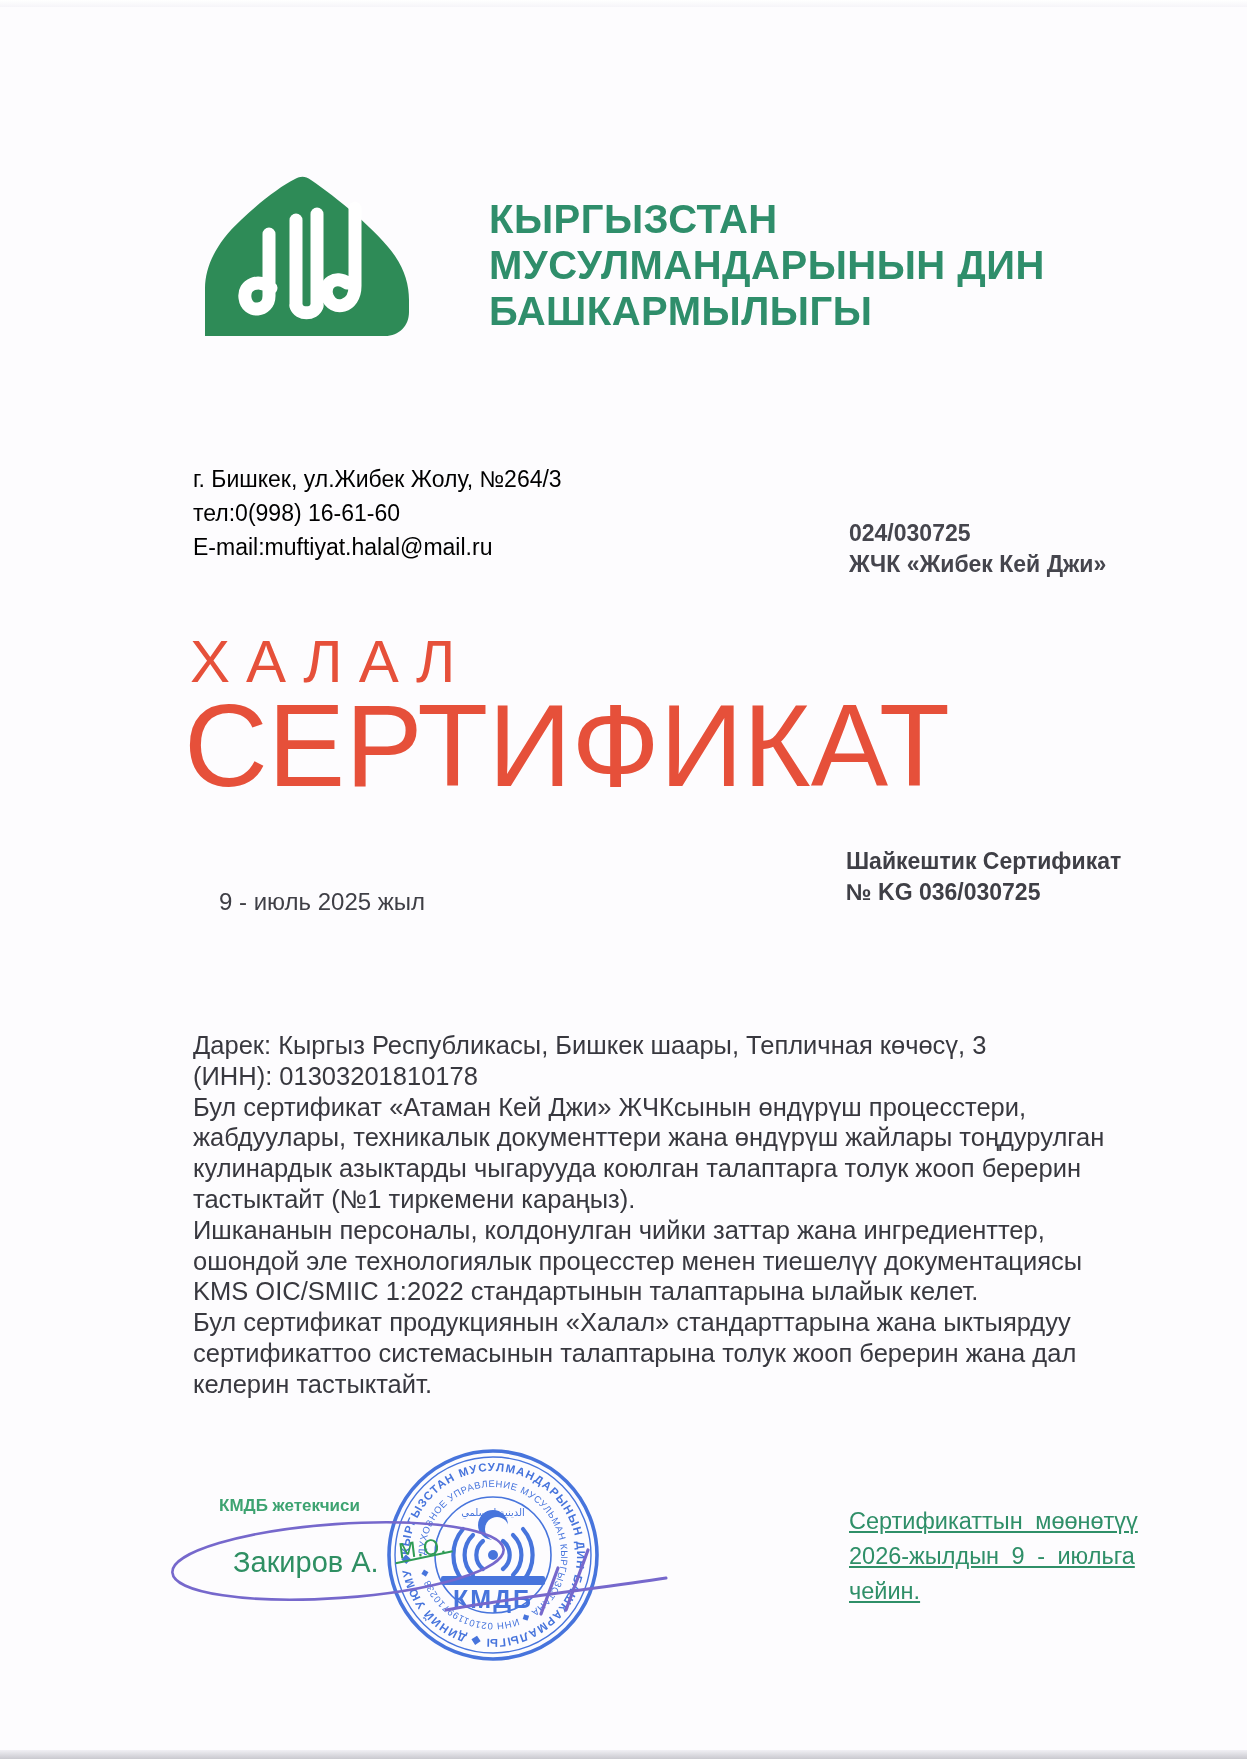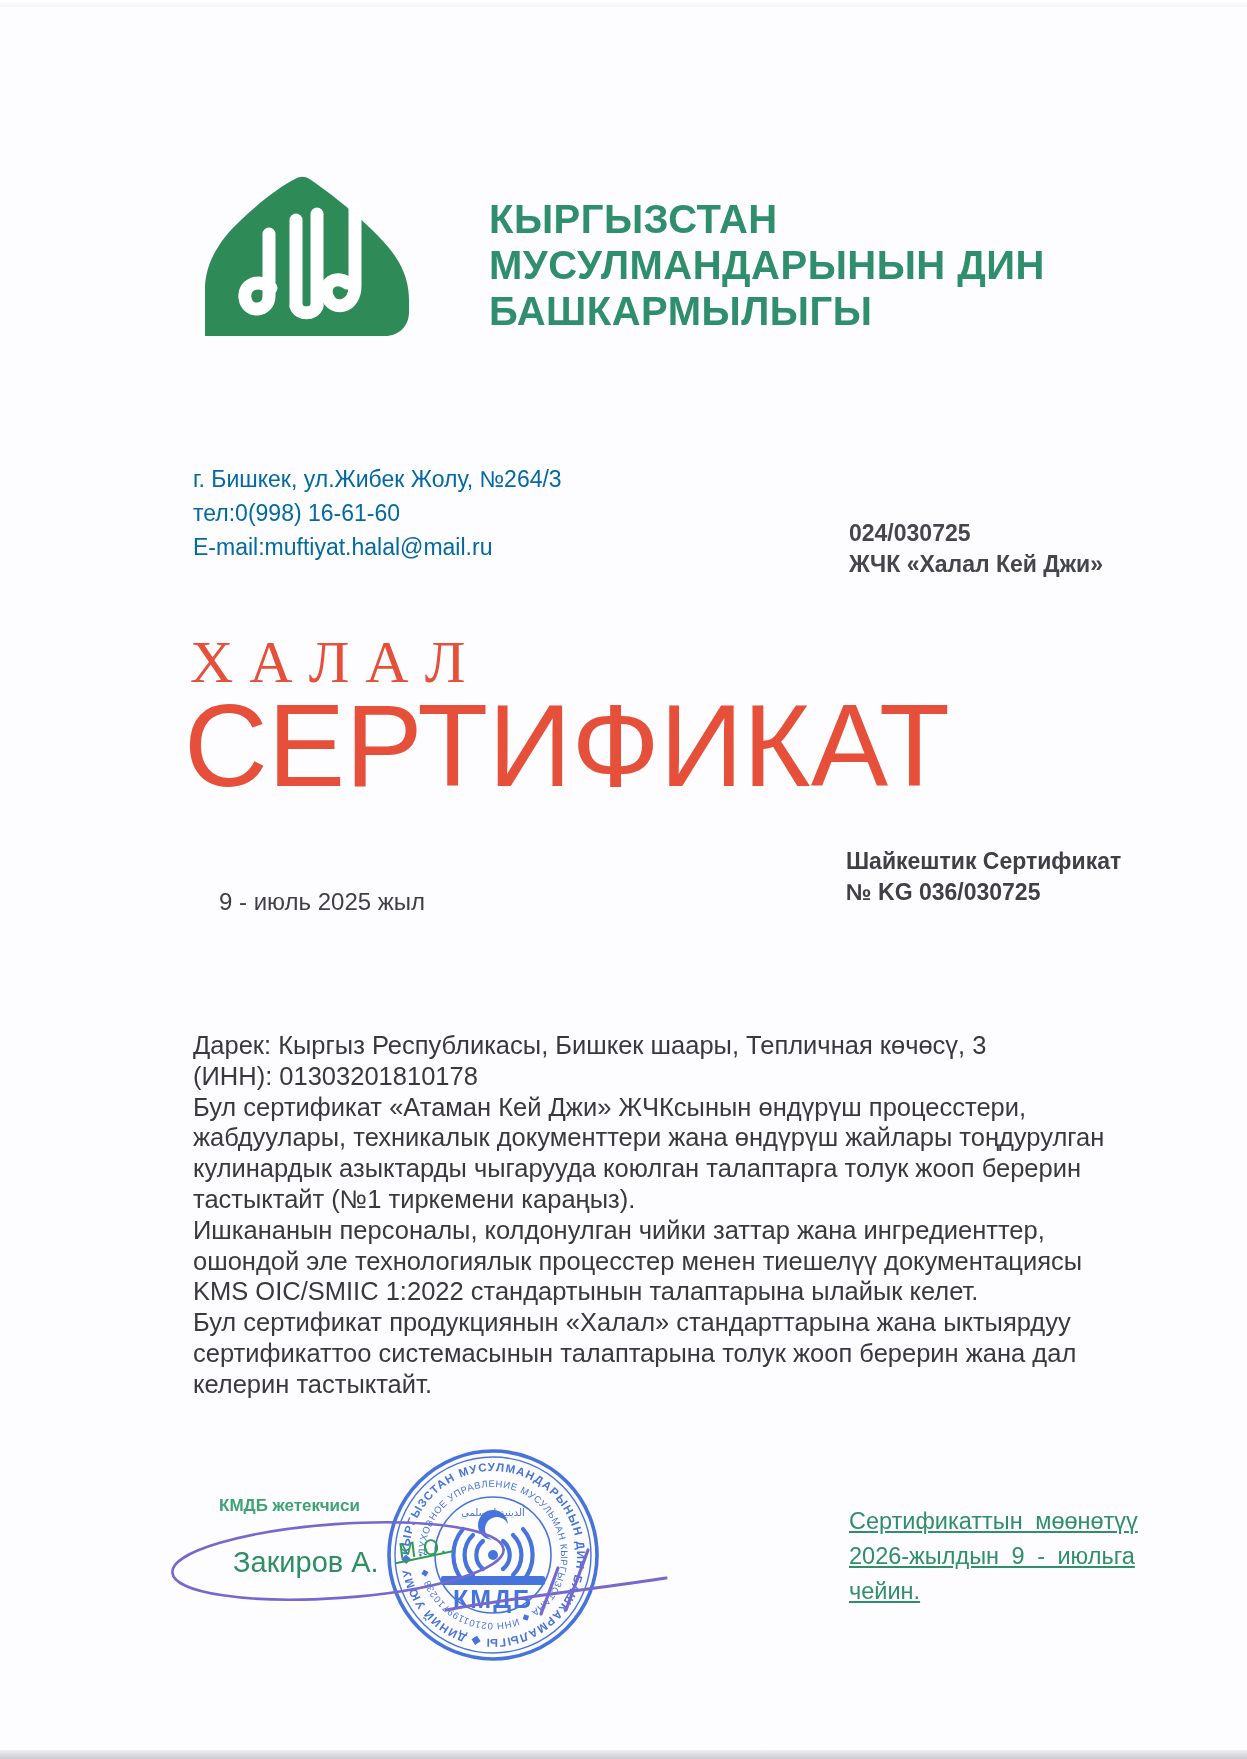--- a/index.html
+++ b/index.html
@@ -10,24 +10,24 @@
     -webkit-font-smoothing:antialiased;
   }
   .abs{position:absolute;}
   
   .scan-top{left:0;top:0;width:1247px;height:7px;background:linear-gradient(#ffffff,#f6f5f9);}
   .scan-bottom{left:0;bottom:0;width:1247px;height:9px;background:linear-gradient(#f1f0f4,#c9c9cf);}
   
   .logo{left:183px;top:170px;width:232px;height:166px;}
   .org{left:489px;top:196px;color:#2f8e6b;font-weight:bold;font-size:40px;line-height:46px;letter-spacing:.5px;}
   
-  .contact{left:193px;top:462px;color:#0369a1;font-size:23px;line-height:34px;}
+  .contact{left:193px;top:462px;color:#000000;font-size:23px;line-height:34px;}
   .ref{left:849px;top:518px;color:#45454d;font-size:23px;line-height:31px;font-weight:bold;}
   
-  .title1{left:190px;top:632px;color:#e6503a;font-family:Liberation Serif, serif;
+  .title1{left:190px;top:632px;color:#e6503a;font-family:Liberation Sans, sans-serif;
           font-size:60px;letter-spacing:16px;line-height:1;}
   .title2{left:184px;top:688px;color:#e6503a;font-family:Liberation Sans, sans-serif;
           font-size:116px;letter-spacing:0px;line-height:1;}
   
   .issue-date{left:219px;top:888px;color:#3f3f46;font-size:24px;}
   .conformity{left:846px;top:846px;color:#3f3f46;font-size:23px;line-height:31px;font-weight:bold;}
   
   .bodytext{left:193px;top:1030px;color:#38383f;font-size:25.5px;line-height:30.8px;width:920px;}
   
   .signer-title{left:219px;top:1496px;color:#3da371;font-size:17px;font-weight:bold;}
@@ -59,21 +59,21 @@
 </div>
 
 <div class="abs contact">
   <div>г. Бишкек, ул.Жибек Жолу, №264/3</div>
   <div>тел:0(998) 16-61-60</div>
   <div>E-mail:muftiyat.halal@mail.ru</div>
 </div>
 
 <div class="abs ref">
   <div>024/030725</div>
-  <div>ЖЧК «Халал Кей Джи»</div>
+  <div>ЖЧК «Жибек Кей Джи»</div>
 </div>
 
 <div class="abs title1">ХАЛАЛ</div>
 <div class="abs title2">СЕРТИФИКАТ</div>
 
 <div class="abs issue-date">9 - июль 2025 жыл</div>
 <div class="abs conformity">
   <div>Шайкештик Сертификат</div>
   <div>№ KG 036/030725</div>
 </div>

